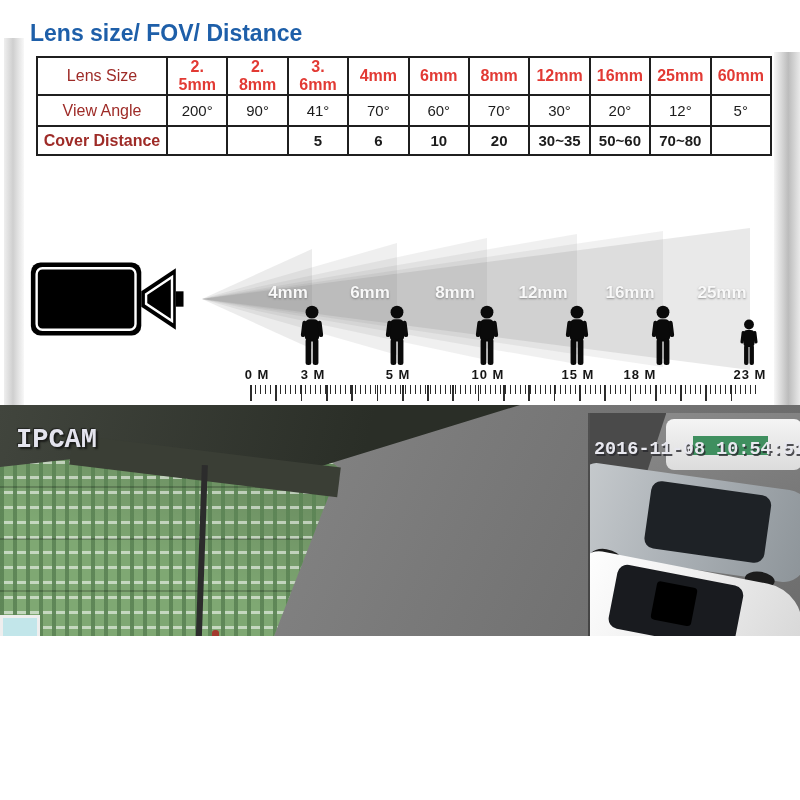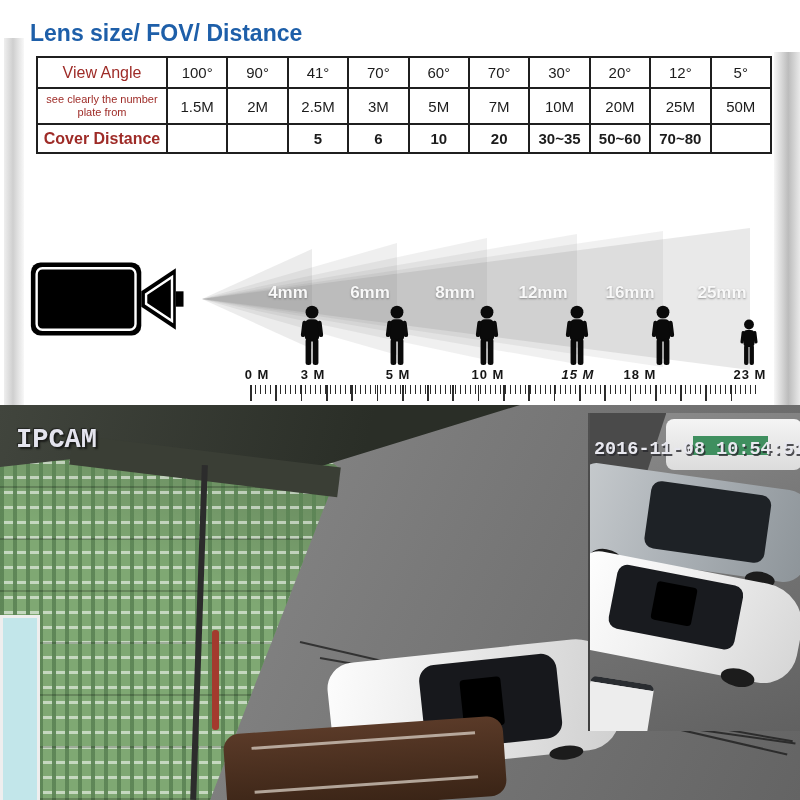--- a/index.html
+++ b/index.html
@@ -1,16 +1,16 @@
 <!DOCTYPE html>
 <html><head>
 <meta charset="utf-8">
 <style>
   html,body{margin:0;padding:0;background:#fff;}
-  .stage{position:relative;width:800px;height:800px;overflow:hidden;background:#fff;
+  .stage{position:relative;width:800px;height:636px;overflow:hidden;background:#fff;
          font-family:"Liberation Sans",sans-serif;}
 
   
   .top{position:absolute;left:0;top:0;width:800px;height:405px;background:#fff;}
   .edge-left{position:absolute;left:4px;top:38px;width:20px;height:367px;
              background:linear-gradient(90deg,#efefef,#cfcfcf 45%,#f8f8f8);}
   .edge-right{position:absolute;right:0;top:52px;width:26px;height:353px;
               background:linear-gradient(90deg,#f7f7f7,#bcbcbc 55%,#e9e9e9);}
   .title{position:absolute;left:30px;top:5px;font-size:23px;font-weight:600;color:#1e5fa9;}
 
@@ -149,45 +149,45 @@
           <col>
           <col>
           <col>
           <col>
           <col>
           <col>
           <col>
           <col>
         </colgroup>
       <tbody>
+          <tr class="r1">
+        <td class="rlabel">Lens Size</td>
+        <td class="val">2. 5mm</td>
+        <td class="val">2. 8mm</td>
+        <td class="val">3. 6mm</td>
+        <td class="val">4mm</td>
+        <td class="val">6mm</td>
+        <td class="val">8mm</td>
+        <td class="val">12mm</td>
+        <td class="val">16mm</td>
+        <td class="val">25mm</td>
+        <td class="val">60mm</td>
+      </tr>
       <tr class="r2">
         <td class="rlabel">View Angle</td>
-        <td class="val">100°</td>
+        <td class="val">200°</td>
         <td class="val">90°</td>
         <td class="val">41°</td>
         <td class="val">70°</td>
         <td class="val">60°</td>
         <td class="val">70°</td>
         <td class="val">30°</td>
         <td class="val">20°</td>
         <td class="val">12°</td>
         <td class="val">5°</td>
-      </tr>
-      <tr class="r3">
-        <td class="rlabel">see clearly the number plate from</td>
-        <td class="val">1.5M</td>
-        <td class="val">2M</td>
-        <td class="val">2.5M</td>
-        <td class="val">3M</td>
-        <td class="val">5M</td>
-        <td class="val">7M</td>
-        <td class="val">10M</td>
-        <td class="val">20M</td>
-        <td class="val">25M</td>
-        <td class="val">50M</td>
       </tr>
       <tr class="r4">
         <td class="rlabel">Cover Distance</td>
         <td class="val"></td>
         <td class="val"></td>
         <td class="val">5</td>
         <td class="val">6</td>
         <td class="val">10</td>
         <td class="val">20</td>
         <td class="val">30~35</td>
@@ -281,21 +281,21 @@
             <rect x="26.5" y="22" width="6" height="23" rx="3" transform="rotate(-7 29.5 33)"></rect>
             <rect x="9" y="47" width="8" height="37" rx="3.5"></rect>
             <rect x="19" y="47" width="8" height="37" rx="3.5"></rect>
           </svg>
       </div>
 
       <span class="dlabel" style="left:257px;">0 M</span>
       <span class="dlabel" style="left:313px;">3 M</span>
       <span class="dlabel" style="left:398px;">5 M</span>
       <span class="dlabel" style="left:488px;">10 M</span>
-      <span class="dlabel" style="left:578px;font-style:italic;">15 M</span>
+      <span class="dlabel" style="left:578px;">15 M</span>
       <span class="dlabel" style="left:640px;">18 M</span>
       <span class="dlabel" style="left:750px;">23 M</span>
 
       <div class="ruler">
         <div class="fine"></div>
         <div class="coarse"></div>
       </div>
     </div>
   </section>
 

